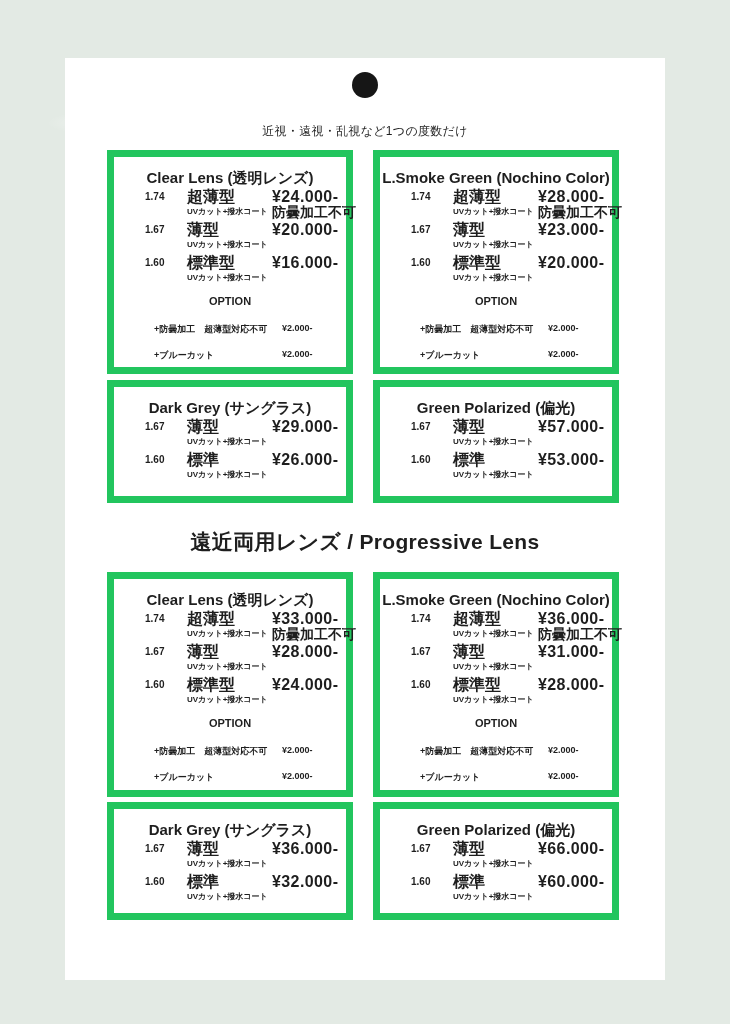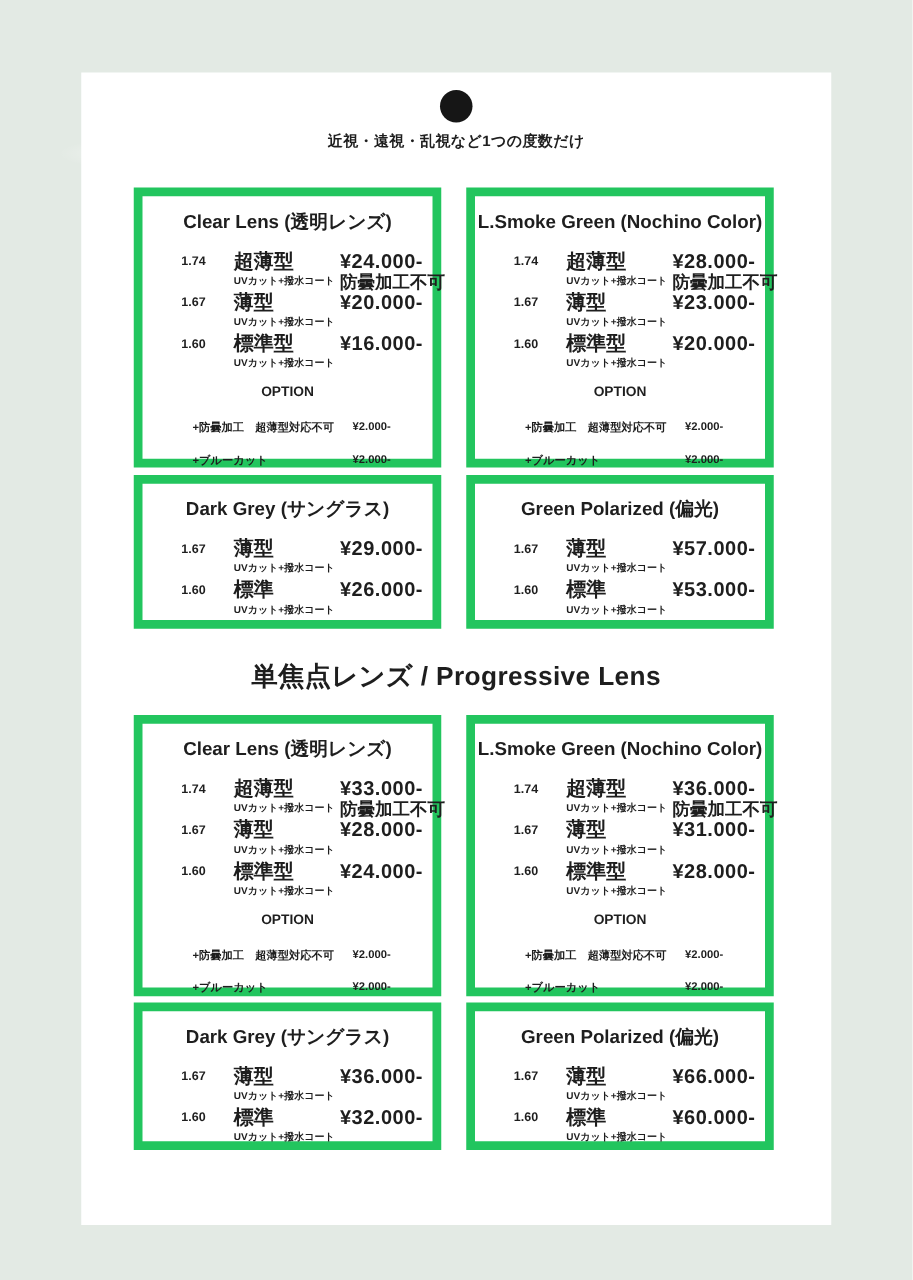--- a/index.html
+++ b/index.html
@@ -18,35 +18,35 @@
   .panel{
     position:absolute;left:65px;top:58px;width:600px;height:922px;
     background:#ffffff;
   }
   .sec-header{position:absolute;left:65px;width:600px;text-align:center;}
   .sec1{top:72px;}
   .sec2{top:528px;}
   .title-row{display:flex;justify-content:center;align-items:center;gap:13px;}
   .sec-title{font-size:21px;font-weight:700;margin:0;letter-spacing:.3px;line-height:1.3;}
   .bullet{width:26px;height:26px;border-radius:50%;background:#161616;flex:0 0 auto;}
-  .subtitle{margin-top:7px;font-size:12px;font-weight:700;letter-spacing:.3px;}
+  .subtitle{margin-top:25px;font-size:12px;font-weight:400;letter-spacing:.3px;}
 
   .grid{position:absolute;left:107px;width:512px;display:flex;gap:20px;}
   .g1{top:150px;}
   .g2{top:380px;}
   .g3{top:572px;}
   .g4{top:802px;}
   .box{width:246px;box-sizing:border-box;border:7px solid #22c55e;background:#fff;flex:0 0 auto;}
   .g1 .box{height:224px;}
   .g2 .box{height:123px;}
   .g3 .box{height:225px;}
   .g4 .box{height:118px;}
 
   .box-title{text-align:center;font-size:15px;font-weight:700;margin-top:12px;line-height:18px;white-space:nowrap;}
-  .rows{margin-top:13px;}
+  .rows{}
   .lens-row{display:flex;align-items:flex-start;padding-left:31px;height:33px;box-sizing:border-box;}
   .idx{width:42px;font-size:10px;font-weight:700;padding-top:4px;flex:0 0 auto;}
   .name-col{width:85px;display:flex;flex-direction:column;flex:0 0 auto;}
   .name{font-size:16px;font-weight:700;line-height:19px;white-space:nowrap;}
   .coat{font-size:8px;font-weight:700;white-space:nowrap;margin-top:1px;line-height:10px;}
   .price-col{display:flex;flex-direction:column;}
   .price{font-size:16px;font-weight:700;line-height:19px;white-space:nowrap;letter-spacing:.4px;}
   .note{font-size:14px;font-weight:700;text-align:center;margin-top:1px;line-height:10px;white-space:nowrap;}
 
   .option-label{text-align:center;font-size:11px;font-weight:700;margin-top:9px;line-height:13px;}
@@ -211,21 +211,21 @@
           <span class="price-col">
             <span class="price">¥53.000-</span>
           </span>
         </div>
       </div>
     </div>
   </div>
 
 <div class="sec-header sec2">
   <div class="title-row">
-    <h1 class="sec-title">単焦点レンズ / Progressive Lens</h1>
+    <h1 class="sec-title">遠近両用レンズ / Progressive Lens</h1>
   </div>
 </div>
 
 <div class="grid g3" id="grid-1-0">
     <div class="box">
       <div class="box-title">Clear Lens (透明レンズ)</div>
       <div class="rows">
         <div class="lens-row">
           <span class="idx">1.74</span>
           <span class="name-col">

